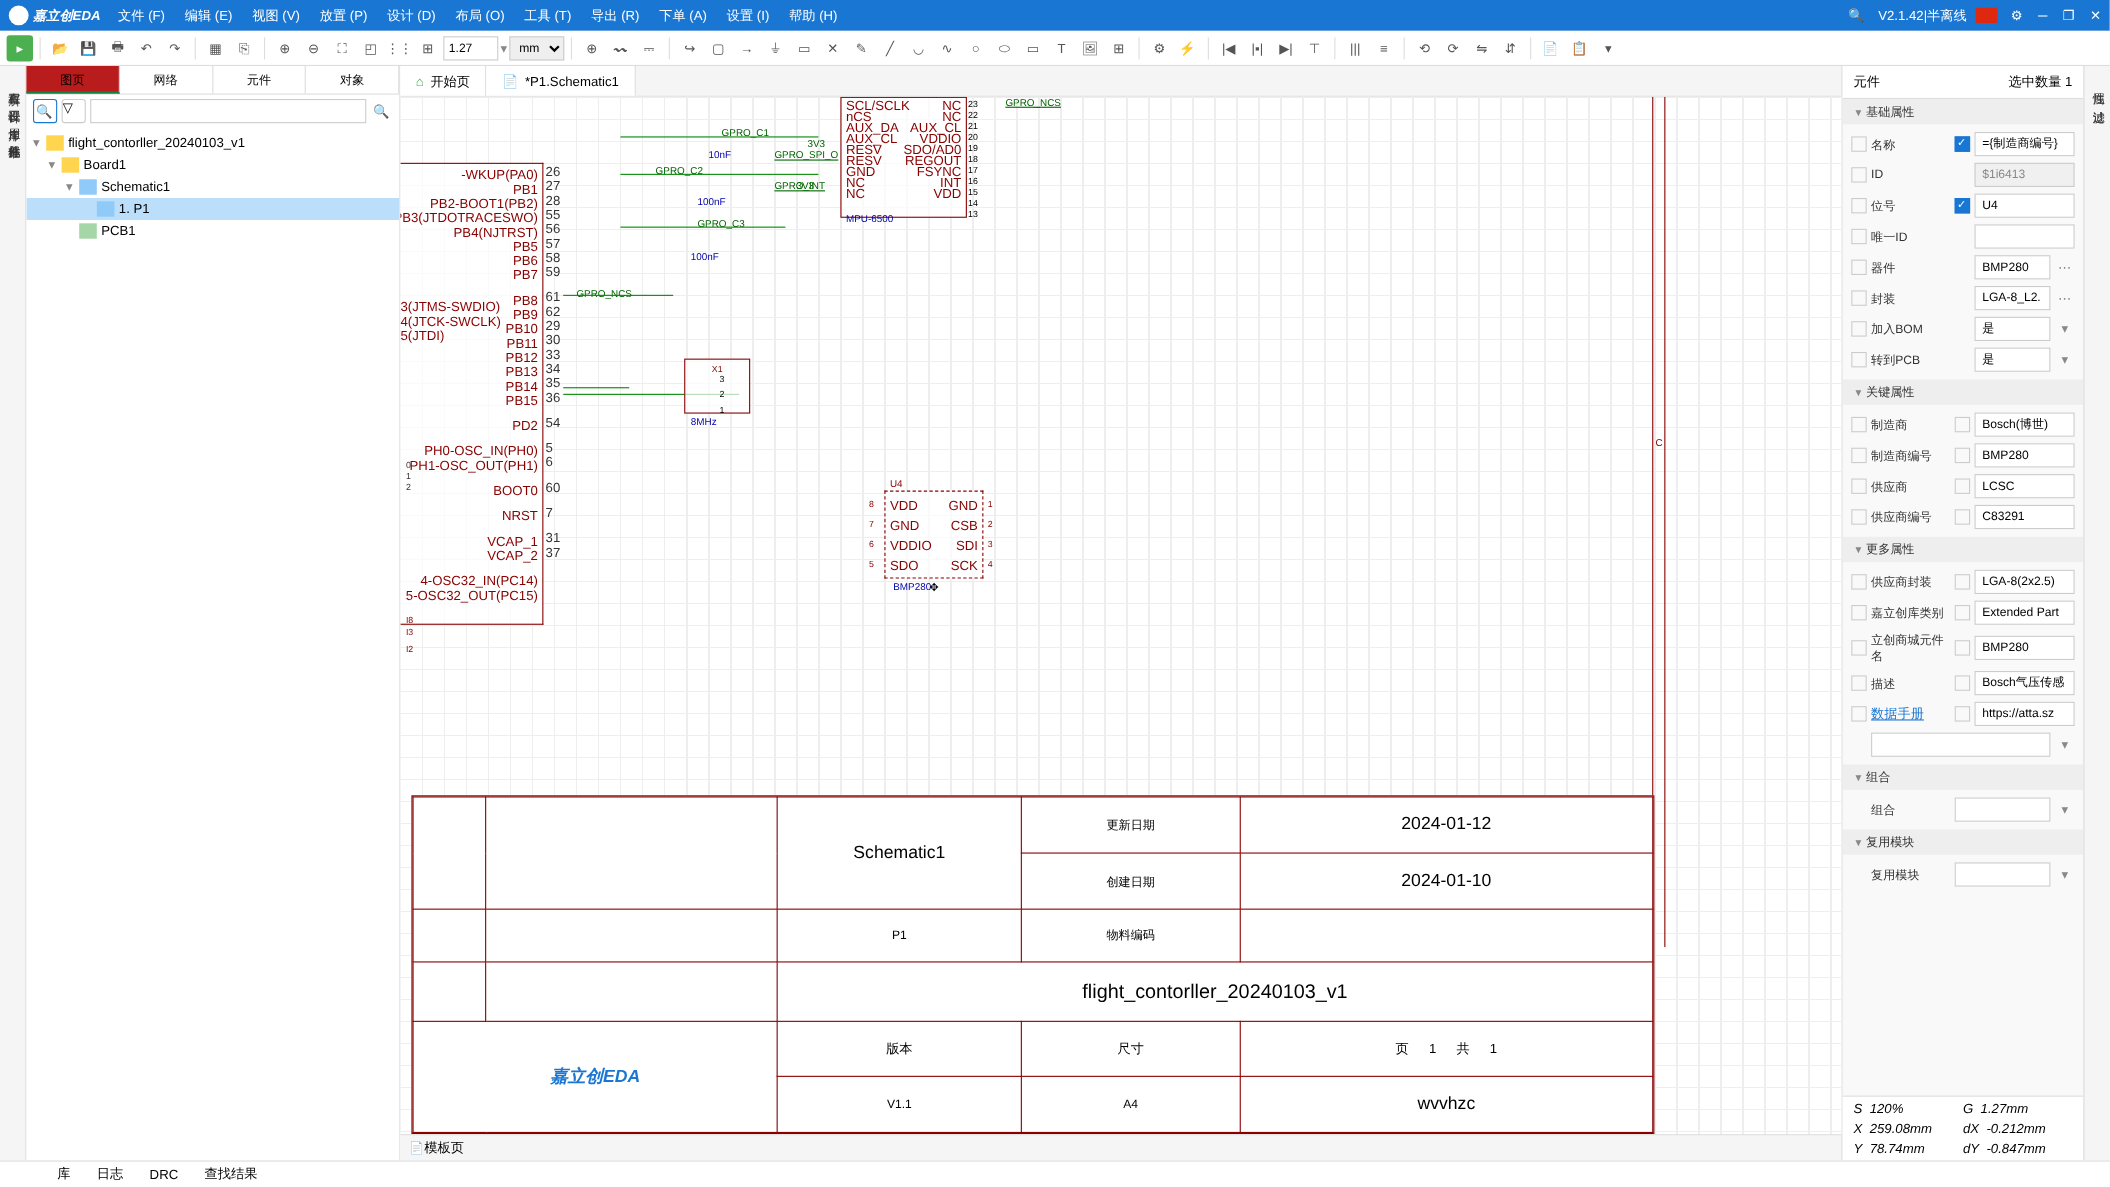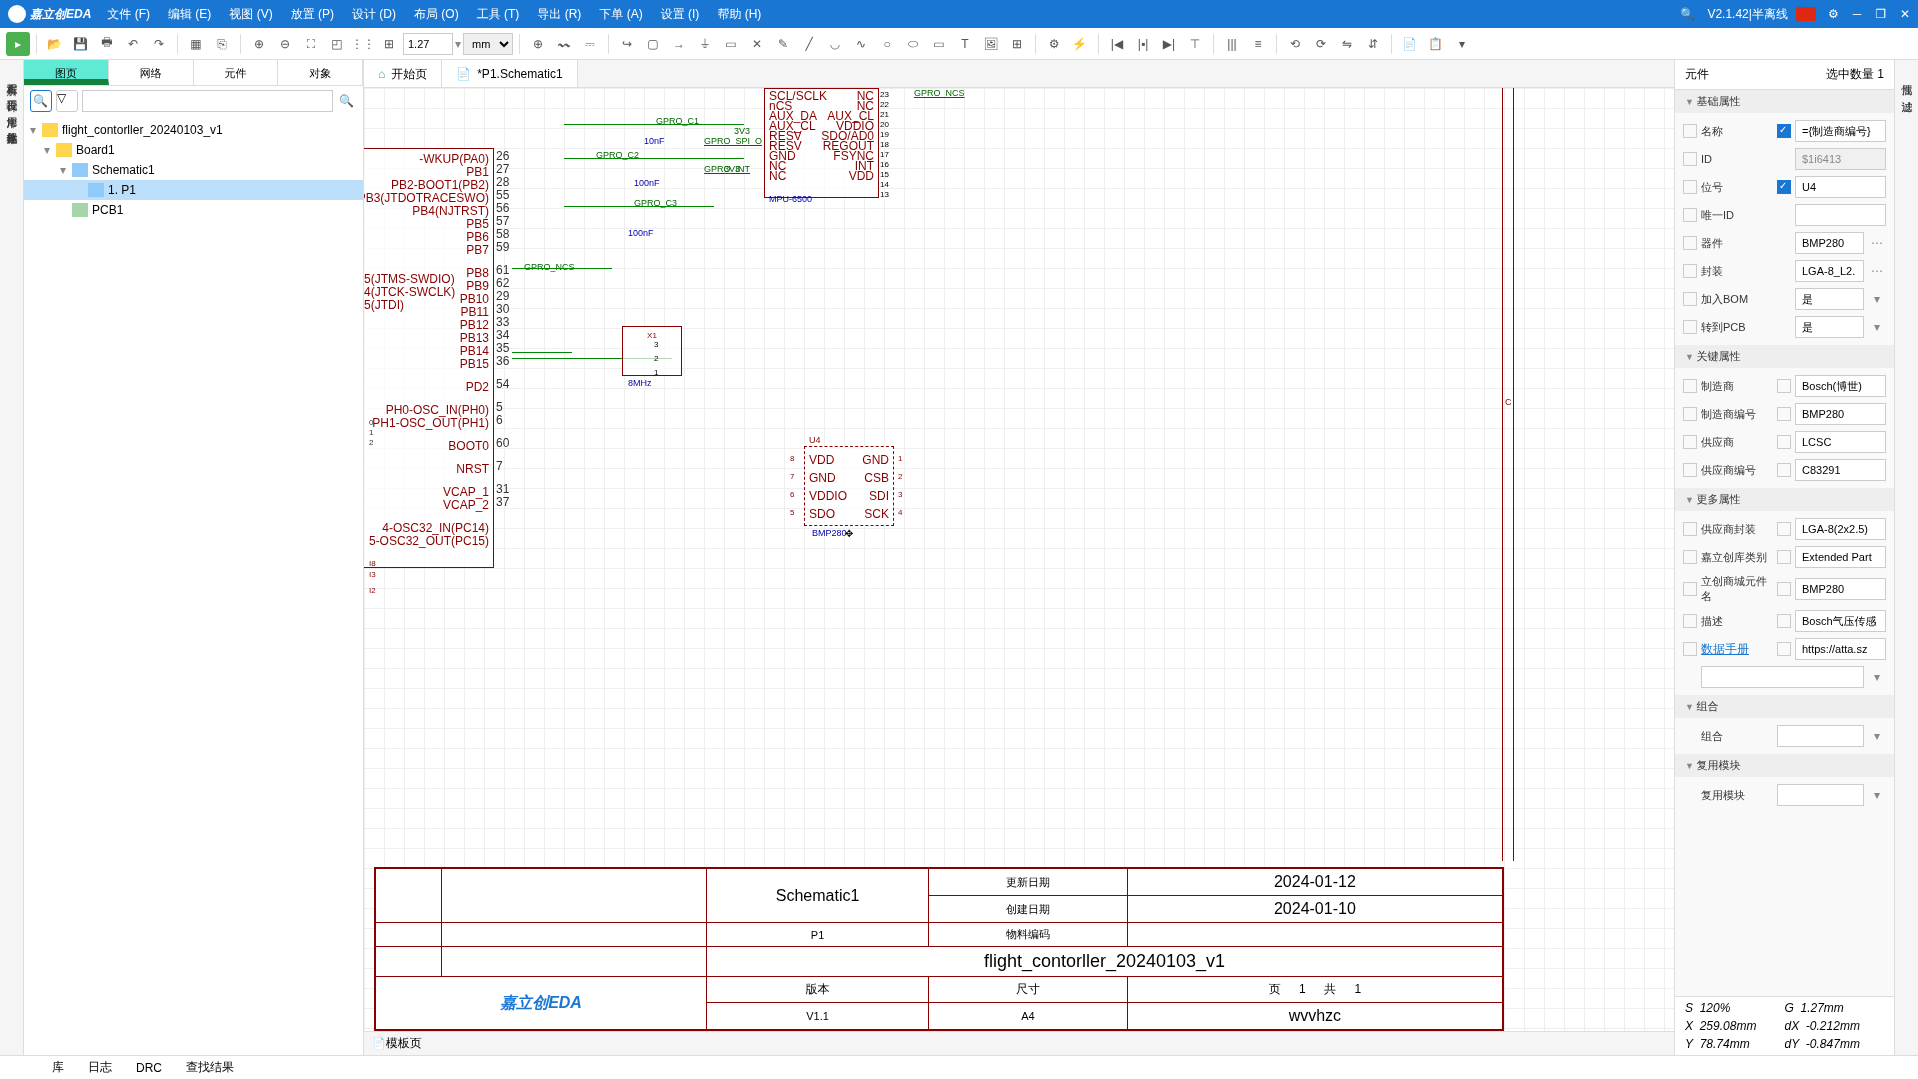--- a/index.html
+++ b/index.html
@@ -28,21 +28,21 @@
 .main { flex: 1; display: flex; overflow: hidden; }
 
 
 .left-vtabs { width: 24px; background: #f5f5f5; border-right: 1px solid #ddd; display: flex; flex-direction: column; align-items: center; padding-top: 8px; }
 .left-vtabs .vtab { writing-mode: vertical-rl; padding: 8px 2px; cursor: pointer; font-size: 11px; color: #333; }
 
 
 .left-panel { width: 340px; background: #fff; border-right: 1px solid #ddd; display: flex; flex-direction: column; }
 .left-panel .tabs { display: flex; border-bottom: 1px solid #ddd; height: 26px; }
 .left-panel .tab { flex: 1; text-align: center; line-height: 26px; cursor: pointer; border-right: 1px solid #ddd; font-size: 11px; }
-.left-panel .tab.active { background: #5eead4; border-bottom: 6px solid #15803d; }
+.left-panel .tab.active { background: #b91c1c; border-bottom: 2px solid #15803d; }
 .left-panel .search-row { display: flex; align-items: center; padding: 4px 6px; gap: 4px; }
 .left-panel .search-btn { width: 22px; height: 22px; border: 1px solid #1976d2; background: #fff; cursor: pointer; border-radius: 3px; display: flex; align-items: center; justify-content: center; color: #1976d2; }
 .left-panel .filter-btn { width: 22px; height: 22px; border: 1px solid #ccc; background: #fff; cursor: pointer; border-radius: 3px; }
 .left-panel .search-input { flex: 1; height: 22px; border: 1px solid #ccc; padding: 0 4px; }
 .left-panel .tree { flex: 1; padding: 4px 0; overflow: auto; }
 .left-panel .tree-item { padding: 3px 6px; cursor: pointer; display: flex; align-items: center; white-space: nowrap; }
 .left-panel .tree-item.selected { background: #bbdefb; }
 .left-panel .tree-item .arrow { width: 12px; display: inline-block; color: #888; }
 .left-panel .tree-item .icon { width: 16px; height: 14px; margin-right: 4px; display: inline-block; }
 .left-panel .tree-item .icon.folder { background: #ffd54f; }
@@ -64,21 +64,21 @@
 .center .bottom-tab { height: 24px; background: #f5f5f5; border-top: 1px solid #ddd; display: flex; align-items: center; padding: 0 8px; font-size: 11px; }
 
 
 .schematic-content { position: absolute; inset: 0; }
 .sch-block { position: absolute; border: 1px solid #800; font-size: 9px; color: #800; background: rgba(255,255,255,0.7); }
 .sch-wire { position: absolute; background: #080; }
 .sch-text { position: absolute; font-size: 9px; color: #060; }
 .sch-text.blue { color: #00a; }
 .title-block { position: absolute; bottom: 0; left: 10px; right: 170px; border: 1px solid #800; background: #fff; }
 .title-block table { width: 100%; border-collapse: collapse; }
-.title-block td { border: 1px solid #800; padding: 4px 8px; font-size: 11px; text-align: center; }
+.title-block td { border: 1px solid #800; padding: 16px 8px; font-size: 11px; text-align: center; }
 .title-block .big { font-size: 16px; font-weight: 500; }
 .title-block .huge { font-size: 18px; font-weight: 500; }
 .title-block .logo-cell { color: #1976d2; font-weight: bold; font-style: italic; font-size: 16px; }
 
 
 .right-panel { width: 220px; background: #f9f9f9; border-left: 1px solid #ddd; display: flex; flex-direction: column; overflow: hidden; }
 .right-panel .header { display: flex; justify-content: space-between; padding: 6px 10px; border-bottom: 1px solid #ddd; background: #fff; font-size: 11px; }
 .right-panel .scroll { flex: 1; overflow-y: auto; }
 .right-panel .section { padding: 4px 0; }
 .right-panel .section-title { padding: 4px 10px; font-size: 11px; color: #333; background: #eee; cursor: pointer; }
@@ -326,21 +326,21 @@
               <div>6</div>
             <div style="height:10px;"></div>
               <div>60</div>
             <div style="height:10px;"></div>
               <div>7</div>
             <div style="height:10px;"></div>
               <div>31</div>
               <div>37</div>
           </div>
           <div style="position:absolute; left:0; top:185px; font-size:8px; color:#800; line-height:13px;">
-            <div>5(JTMS-SWDIO)</div>
+            <div>3(JTMS-SWDIO)</div>
             <div>4(JTCK-SWCLK)</div>
             <div>5(JTDI)</div>
           </div>
 
           <div class="sch-text" style="left:292px; top:28px;">GPRO_C1</div>
           <div class="sch-text blue" style="left:280px; top:48px;">10nF</div>
           <div class="sch-text" style="left:232px; top:62px;">GPRO_C2</div>
           <div class="sch-text blue" style="left:270px; top:90px;">100nF</div>
           <div class="sch-text" style="left:270px; top:110px;">GPRO_C3</div>
           <div class="sch-text blue" style="left:264px; top:140px;">100nF</div>

